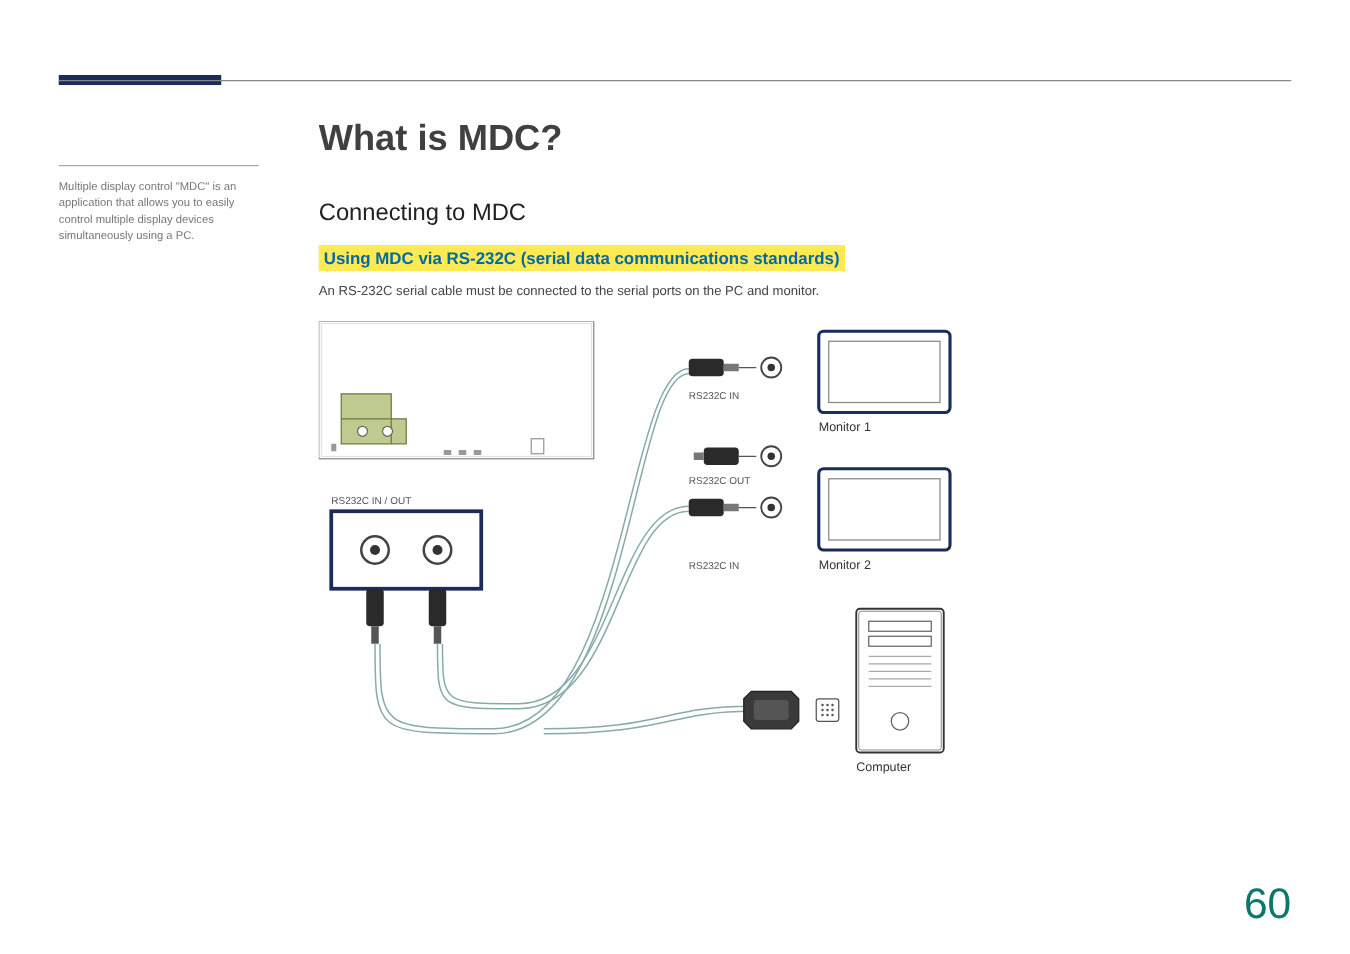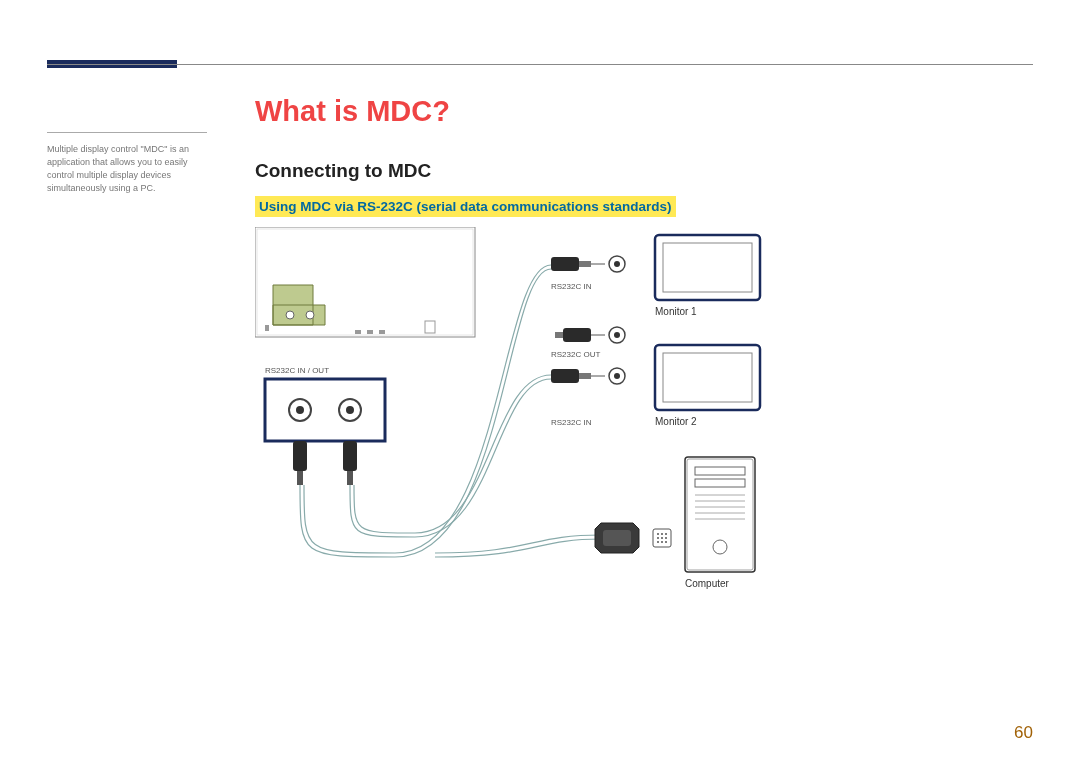--- a/index.html
+++ b/index.html
@@ -37,29 +37,29 @@
     line-height: 1.45;
     color: #777;
   }
   .main {
     position: absolute;
     top: 95px;
     left: 255px;
     right: 47px;
   }
   h1 {
-    color: #ef4444;
+    color: #404040;
     font-size: 29px;
     font-weight: 600;
     margin-bottom: 32px;
   }
   h2 {
     color: #222;
     font-size: 19px;
-    font-weight: 700;
+    font-weight: 400;
     margin-bottom: 14px;
   }
   h3 {
     display: inline-block;
     background: #ffe955;
     color: #0369a1;
     font-size: 13.5px;
     font-weight: 700;
     padding: 3px 4px;
     margin-bottom: 10px;
@@ -73,39 +73,40 @@
     position: relative;
     width: 700px;
     height: 380px;
   }
   .diagram text { font-size: 10px; fill: #333; }
   .diagram .small { font-size: 8px; fill: #555; }
   .page-num {
     position: absolute;
     bottom: 20px;
     right: 47px;
-    font-size: 17px;
-    color: #a16207;
+    font-size: 34px;
+    color: #0f766e;
     font-weight: 300;
   }
 </style>
 </head>
 <body>
 
 <div class="top-accent"></div>
 <div class="top-bar"></div>
 
 <div class="sidebar">
   <span>Multiple display control "MDC" is an application that allows you to easily control multiple display devices simultaneously using a PC.</span>
 </div>
 
 <div class="main">
   <h1>What is MDC?</h1>
   <h2>Connecting to MDC</h2>
   <h3>Using MDC via RS-232C (serial data communications standards)</h3>
+  <p class="body-text">An RS-232C serial cable must be connected to the serial ports on the PC and monitor.</p>
 
   <div class="diagram">
     <svg width="700" height="380" viewBox="0 0 700 380">
 
       <g>
         <rect x="0" y="0" width="220" height="110" fill="none" stroke="#888" stroke-width="1"></rect>
         <rect x="2" y="2" width="216" height="106" fill="none" stroke="#ccc" stroke-width="0.5"></rect>
 
         <rect x="10" y="98" width="4" height="6" fill="#999"></rect>
         <rect x="100" y="103" width="6" height="4" fill="#999"></rect>

